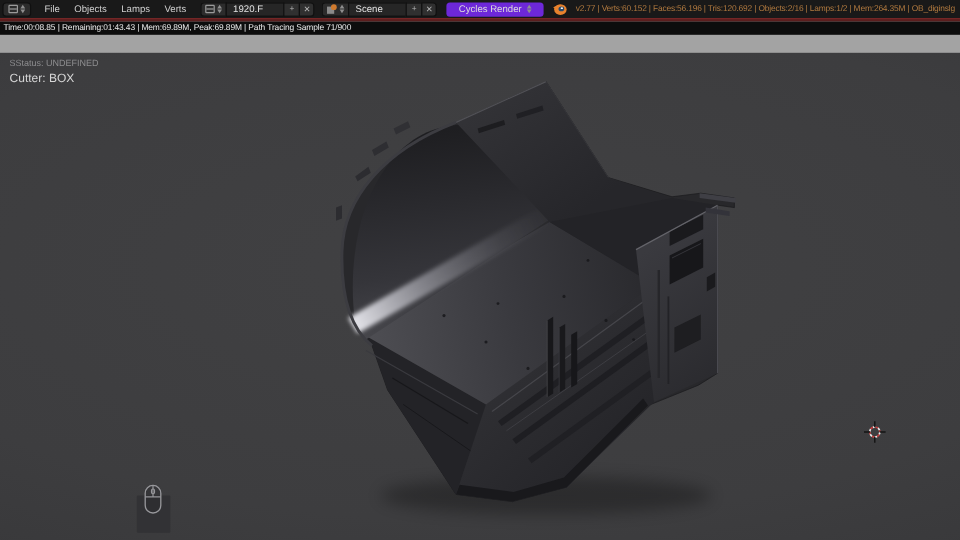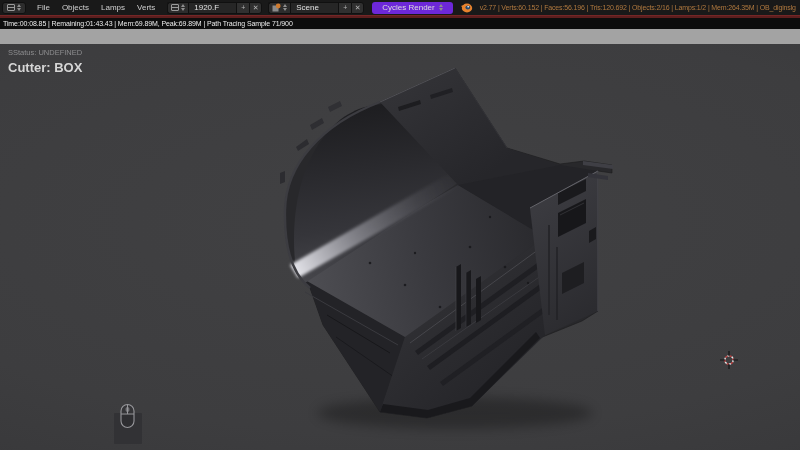--- a/index.html
+++ b/index.html
@@ -57,21 +57,21 @@
     position:absolute; top:18px; left:0; width:800px; height:11px;
     background:#0d0d0d; color:#ececec; font-size:7px; letter-spacing:-0.1px;
     display:flex; align-items:center; padding-left:3px; white-space:nowrap;
   }
   
   .viewport {
     position:absolute; top:44px; left:0; width:800px; height:426px;
     background:radial-gradient(ellipse 120% 90% at 50% 42%, #414143 0%, #3d3d3f 55%, #343436 100%);
   }
   .vp-status { position:absolute; top:4px; left:8px; font-size:7.5px; color:#8d8d8f; }
-  .vp-object { position:absolute; top:16px; left:8px; font-size:13px; color:#d6d6d6;font-weight:bold; }
+  .vp-object { position:absolute; top:16px; left:8px; font-size:10px; color:#d6d6d6; }
   .model-svg { position:absolute; top:0; left:0; }
   
   .screencast-panel {
     position:absolute; left:114px; top:369px; width:28px; height:31px;
     background:#323235; border-radius:1px;
   }
   .mouse-svg { position:absolute; left:119px; top:359px; }
 </style>
 </head>
 <body>

